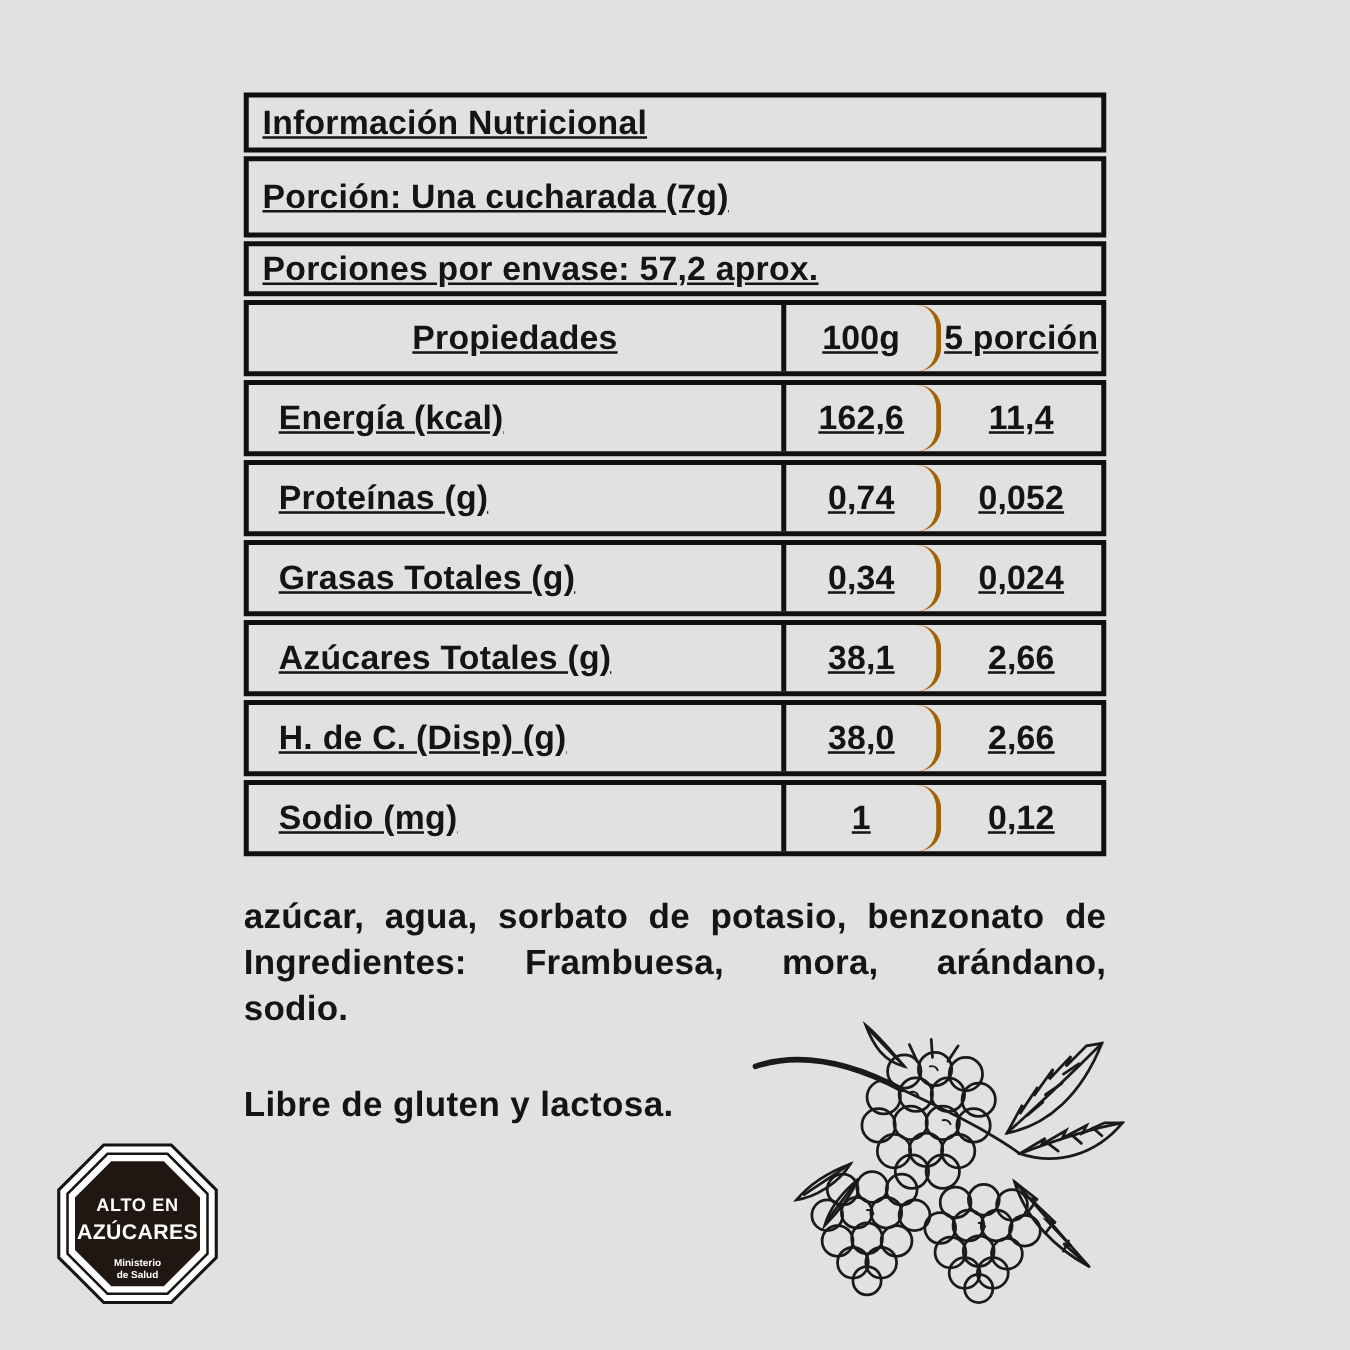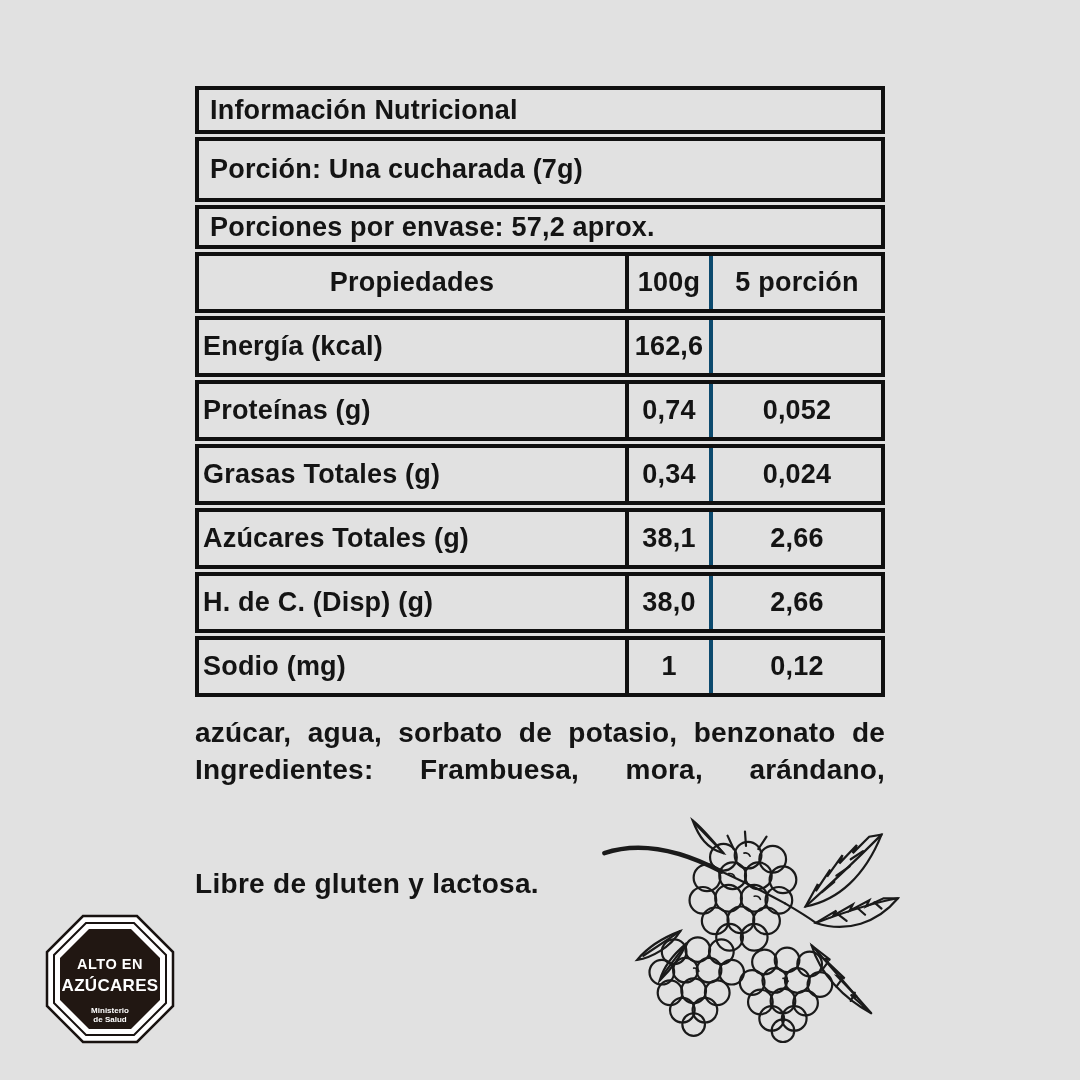--- a/index.html
+++ b/index.html
@@ -3,33 +3,33 @@
 <meta charset="utf-8">
 <style>
   html,body{margin:0;padding:0;}
   .sheet{
     position:relative;width:1080px;height:1080px;
     background:#e1e1e1;overflow:hidden;
     font-family:"Liberation Sans",sans-serif;
     color:#141414;-webkit-font-smoothing:antialiased;
   }
   
-  .tbl{position:absolute;left:195px;top:86px;width:690px;}
+  .tbl{position:absolute;left:195px;top:74px;width:690px;text-decoration:underline;}
   .row{
     box-sizing:border-box;width:690px;border:4px solid #101010;
     margin-bottom:3px;display:flex;align-items:center;
     font-weight:700;font-size:27px;letter-spacing:.2px;background:transparent;
   }
   .h48{height:48px}.h59{height:65px}.h57{height:44px}.h61{height:61px}
   .row.text{padding-left:11px}
   .grid{padding-left:0}
   .c1,.c2,.c3{box-sizing:border-box;height:100%;display:flex;align-items:center;}
-  .c1{width:430px;border-right:4px solid #101010;padding-left:4px;}
+  .c1{width:430px;border-right:4px solid #101010;padding-left:24px;}
   .c1.center{justify-content:center;padding-left:0;}
-  .c2{width:84px;border-right:4px solid #0c4a6e;justify-content:center;}
+  .c2{width:124px;border-right:4px solid #a16207;justify-content:center;border-radius:19px;}
   .c3{flex:1;justify-content:center;}
   
   .ingredients{
     position:absolute;left:195px;top:714px;width:690px;
     font-weight:700;font-size:28px;line-height:37px;letter-spacing:.2px;
   }
   .ingredients .just{text-align:justify;text-align-last:justify;}
   .claim{
     position:absolute;left:195px;top:868px;
     font-weight:700;font-size:28px;letter-spacing:.3px;
@@ -62,20 +62,21 @@
 
     <div class="row grid h61">
       <div class="c1 center">Propiedades</div>
       <div class="c2">100g</div>
       <div class="c3">5 porción</div>
     </div>
 
     <div class="row grid h61">
       <div class="c1">Energía (kcal)</div>
       <div class="c2">162,6</div>
+      <div class="c3">11,4</div>
     </div>
 
     <div class="row grid h61">
       <div class="c1">Proteínas (g)</div>
       <div class="c2">0,74</div>
       <div class="c3">0,052</div>
     </div>
 
     <div class="row grid h61">
       <div class="c1">Grasas Totales (g)</div>
@@ -98,20 +99,21 @@
     <div class="row grid h61">
       <div class="c1">Sodio (mg)</div>
       <div class="c2">1</div>
       <div class="c3">0,12</div>
     </div>
   </div>
 
   <div class="ingredients">
     <div class="just">azúcar, agua, sorbato de potasio, benzonato de</div>
     <div class="just">Ingredientes: Frambuesa, mora, arándano,</div>
+    <div>sodio.</div>
   </div>
 
   <div class="claim">Libre de gluten y lactosa.</div>
 
   <div class="seal">
     <svg viewBox="0 0 130 130" width="130" height="130">
       <path d="M38,2 L92,2 L128,38 L128,92 L92,128 L38,128 L2,92 L2,38 Z" fill="#ffffff" stroke="#181210" stroke-width="2.5"></path>
       <path d="M41,9 L89,9 L121,41 L121,89 L89,121 L41,121 L9,89 L9,41 Z" fill="none" stroke="#181210" stroke-width="2"></path>
       <path d="M44,15 L86,15 L115,44 L115,86 L86,115 L44,115 L15,86 L15,44 Z" fill="#211712"></path>
       <text x="65" y="55" text-anchor="middle" font-size="14.5" letter-spacing="0.5">ALTO EN</text>

